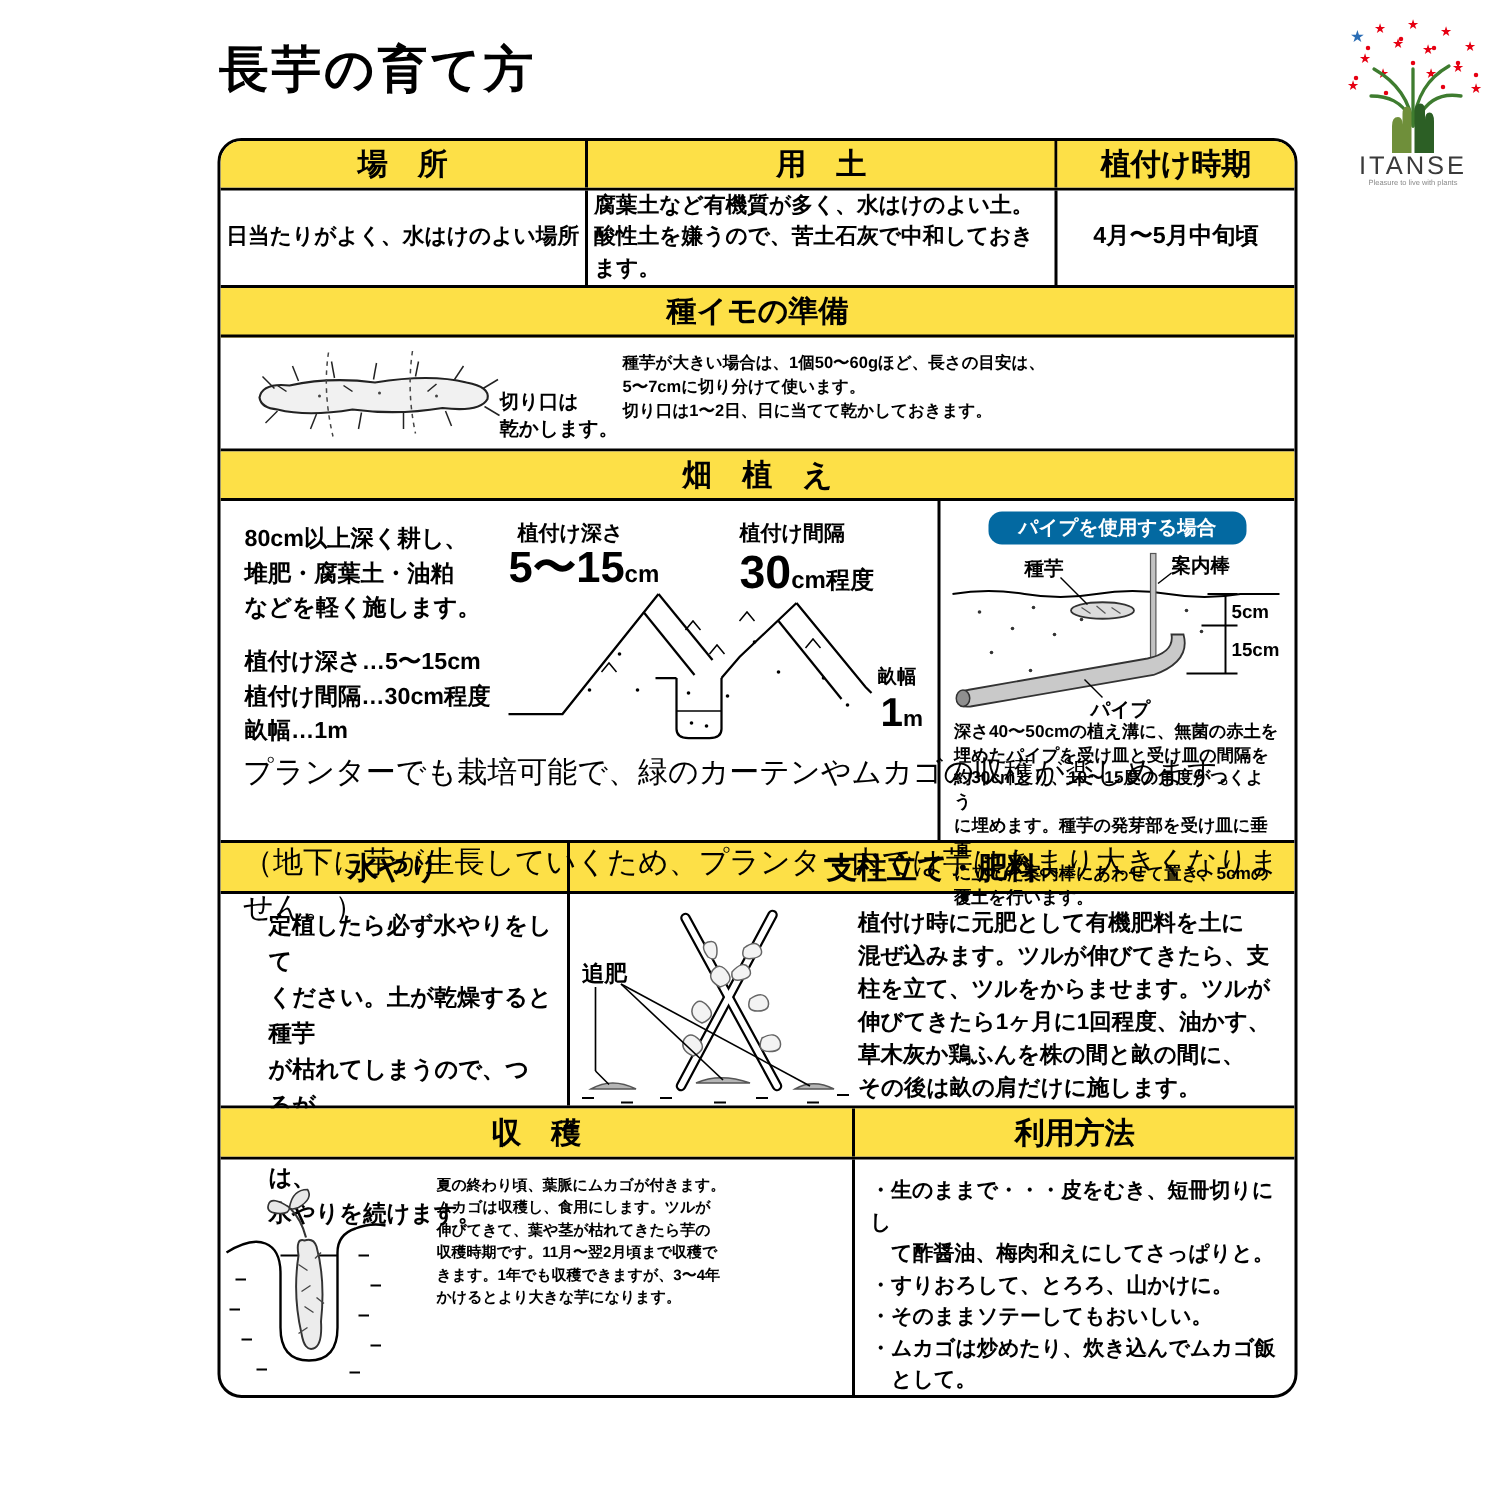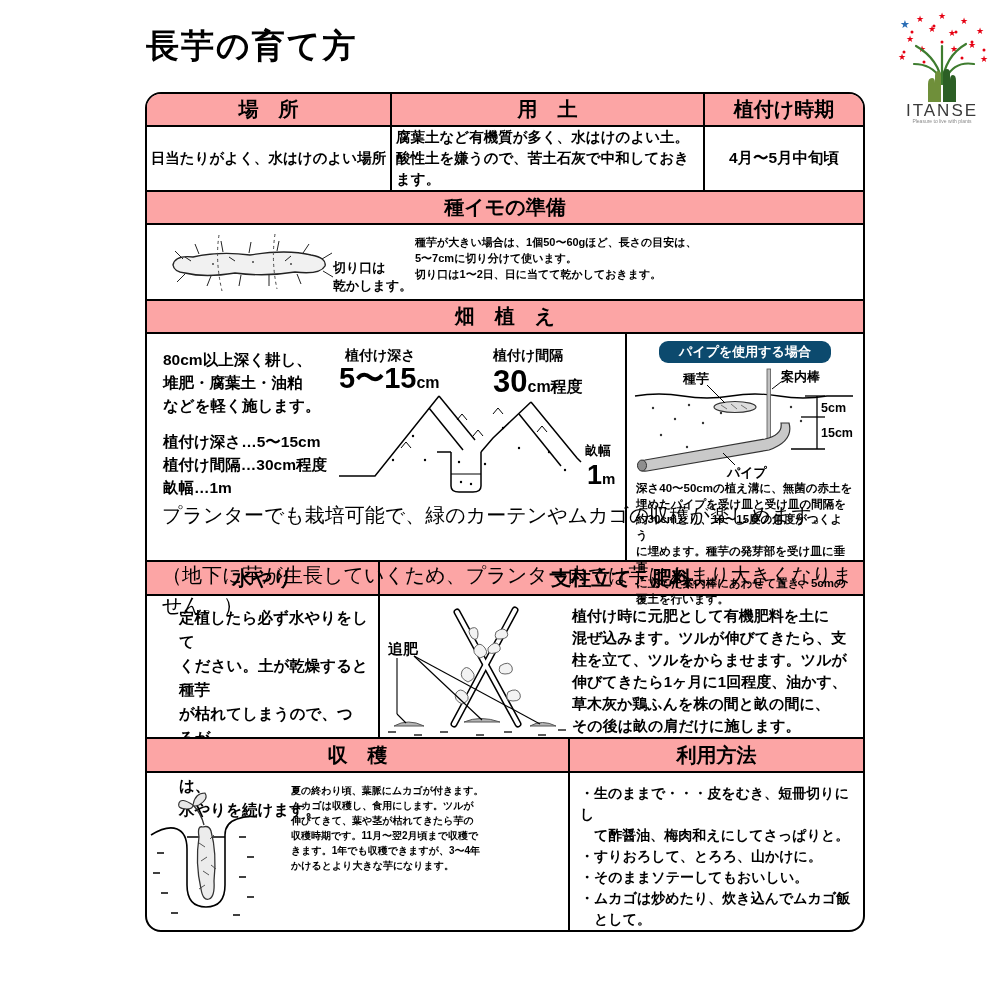--- a/index.html
+++ b/index.html
@@ -10,21 +10,21 @@
 
   
   .logo { position:absolute; left:890px; top:8px; width:104px; height:118px; }
 
   
   .main-box { position:absolute; left:145px; top:92px; width:720px; height:840px;
     border:2px solid #000; border-radius:16px; overflow:hidden; background:#fff;
     display:flex; flex-direction:column; }
 
   .row { display:flex; border-bottom:2px solid #000; }
-  .hdr { background:#fca5a5; font-weight:bold; display:flex; align-items:center; justify-content:center; }
+  .hdr { background:#fde047; font-weight:bold; display:flex; align-items:center; justify-content:center; }
   .hdr-txt { font-size:20px; font-weight:bold; }
 
   .t-head { height:33px; }
   .t-head > div { border-right:2px solid #000; }
   .t-head > div:last-child { border-right:none; }
   .t-row { height:65px; }
   .t-row > div { border-right:2px solid #000; display:flex; align-items:center; }
   .t-row > div:last-child { border-right:none; }
   .c1 { width:245px; justify-content:center; }
   .c2 { width:313px; padding-left:4px; }
@@ -39,21 +39,21 @@
   .seed-svg { position:absolute; left:18px; top:6px; }
   .seed-caption { position:absolute; left:186px; top:34px; font-size:13px; font-weight:bold; line-height:1.4; white-space:pre-line; }
   .seed-text { flex:1; padding-top:10px; font-size:11px; font-weight:bold; line-height:1.45; white-space:pre-line; }
 
   .hatake { height:229px; position:relative; }
   .hatake-left-text { position:absolute; left:16px; top:14px; font-size:15.5px; font-weight:bold; line-height:1.5; white-space:pre-line; }
   .hatake-left-text2 { position:absolute; left:16px; top:96px; font-size:15.5px; font-weight:bold; line-height:1.5; white-space:pre-line; }
   .furrow-svg { position:absolute; left:186px; top:6px; }
   .planter-note { position:absolute; left:15px; top:166px; font-size:20px; font-weight:normal; line-height:1.5; white-space:pre-line; }
   .pipe-panel { position:absolute; left:478px; top:0; height:100%; width:238px; border-left:2px solid #000; }
-  .pipe-title { margin:7px auto 0 auto; width:172px; background:#0c4a6e; color:#fff; font-size:13px; font-weight:bold;
+  .pipe-title { margin:7px auto 0 auto; width:172px; background:#0369a1; color:#fff; font-size:13px; font-weight:bold;
     text-align:center; border-radius:9px; padding:2px 0; }
   .pipe-svg { display:block; margin:0 auto; }
   .pipe-text { padding:0 9px; font-size:11.5px; font-weight:bold; line-height:1.38; white-space:pre-line; }
 
   .mizu-head { height:34px; }
   .mizu-head .hl { width:233px; border-right:2px solid #000; }
   .mizu-head .hr { flex:1; }
   .mizu-content { height:143px; }
   .mizu-left { width:233px; border-right:2px solid #000; padding:10px 10px 0 32px; font-size:15.5px; font-weight:bold; line-height:1.55; white-space:pre-line; }
   .mizu-right { flex:1; display:flex; }

